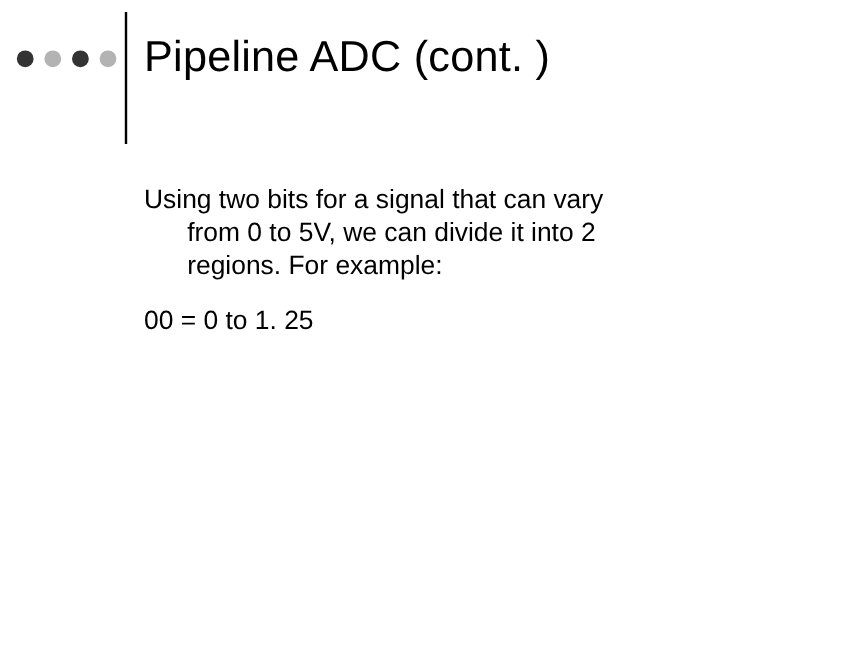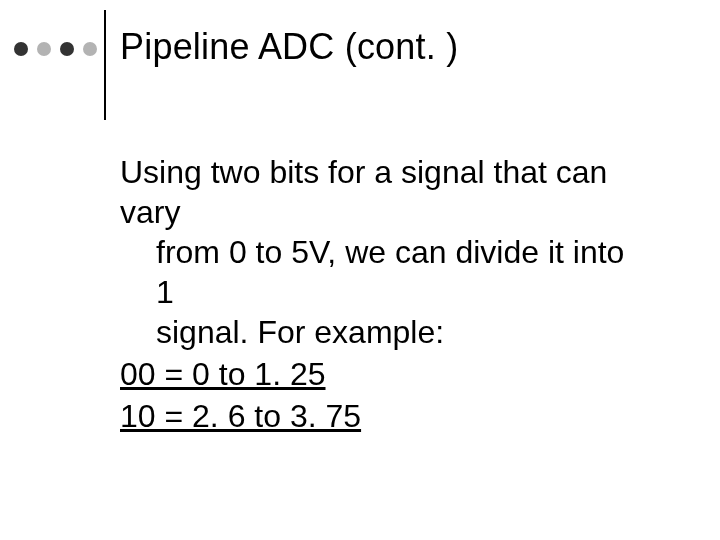--- a/index.html
+++ b/index.html
@@ -4,23 +4,23 @@
 <style>
   * { margin: 0; padding: 0; box-sizing: border-box; }
   html, body { width: 720px; height: 540px; background: #fff; font-family: Arial, Helvetica, sans-serif; color: #000; }
   .slide { position: relative; width: 588px; height: 540px; }
   .bullets { position: absolute; left: 14px; top: 42px; display: flex; gap: 9px; align-items: center; }
   .bullets .dot { width: 14px; height: 14px; border-radius: 50%; }
   .bullets .dot.dark { background: #333333; }
   .bullets .dot.light { background: #b3b3b3; }
   .vrule { position: absolute; left: 104px; top: 10px; width: 2px; height: 110px; background: #000; }
   .title { position: absolute; left: 120px; top: 26px; font-size: 36px; font-weight: 400; letter-spacing: 0.2px; }
-  .body { position: absolute; left: 120px; top: 152px; width: 520px; font-size: 32px; line-height: 1.25; }
+  .body { position: absolute; left: 120px; top: 152px; width: 520px; font-size: 22px; line-height: 1.25; }
   .body .intro .hang { padding-left: 36px; }
-  .body .rows { margin-top: 2px; text-decoration: underline; }
+  .body .rows { margin-top: 18px; }
   .body .rows div { margin-top: 2px; }
 </style>
 </head>
 <body>
 
 <div class="slide">
 
   <div class="bullets">
     <div class="dot dark"></div>
     <div class="dot light"></div>
@@ -28,22 +28,21 @@
     <div class="dot light"></div>
   </div>
 
   <div class="vrule"></div>
 
   <div class="title">Pipeline ADC (cont. )</div>
 
   <div class="body">
     <div class="intro">
       <div>Using two bits for a signal that can vary</div>
-      <div class="hang">from 0 to 5V, we can divide it into 1</div>
-      <div class="hang">signal.  For example:</div>
+      <div class="hang">from 0 to 5V, we can divide it into 2</div>
+      <div class="hang">regions.  For example:</div>
     </div>
     <div class="rows">
       <div>00 = 0 to 1. 25</div>
-      <div>10 = 2. 6 to 3. 75</div>
     </div>
   </div>
 
 </div>
 
 </body></html>

